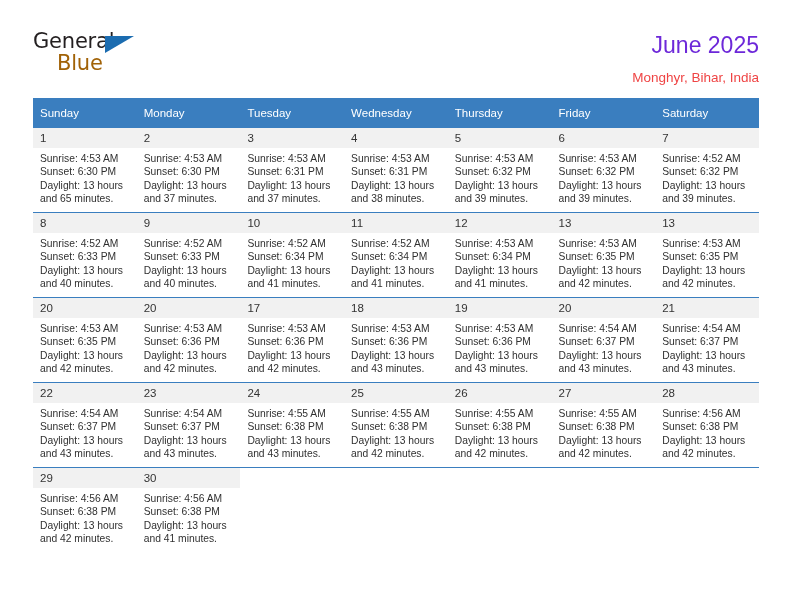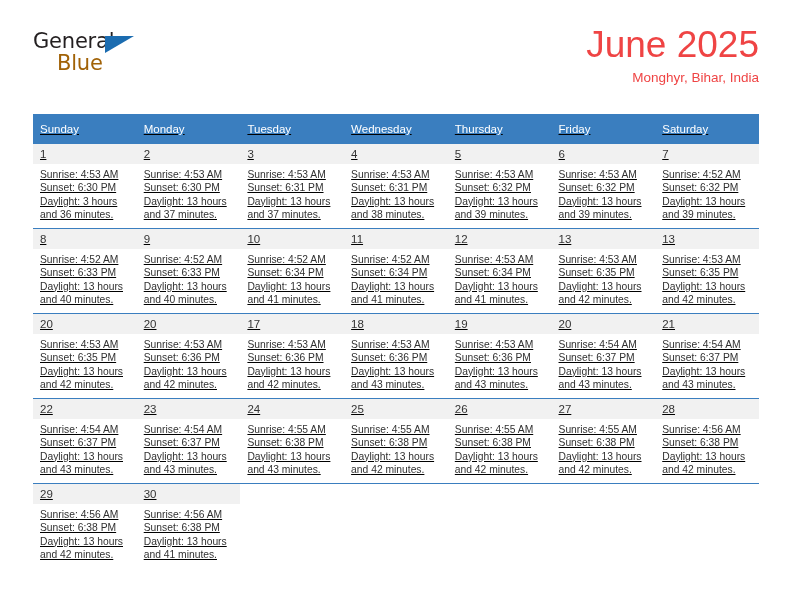--- a/index.html
+++ b/index.html
@@ -67,44 +67,43 @@
     height: 0;
     border-left: 29px solid #1b6cb0;
     border-bottom: 17px solid transparent;
   }
 
   .title-block {
     text-align: right;
     padding-top: 0px;
   }
   .cal-title {
-    font-size: 37px;
-    color: #ef4444;
+    font-size: 23px;
+    color: #6d28d9;
     line-height: 34px;
     font-weight: normal;
     margin: 0;
     white-space: nowrap;
   }
   .cal-subtitle {
     font-size: 13.5px;
     color: #ef4444;
     line-height: 20px;
     margin: 6px 0 0 0;
     white-space: nowrap;
   }
 
   
   .calendar {
     position: absolute;
     left: 33px;
-    top: 114px;
+    top: 98px;
     width: 726px;
     border-collapse: collapse;
     table-layout: fixed;
-    text-decoration: underline;
   }
   .calendar th {
     background: #3a7ebf;
     color: #ffffff;
     font-size: 11.5px;
     font-weight: normal;
     text-align: left;
     padding: 6px 0 6px 7px;
     height: 18px;
     border: none;
@@ -191,21 +190,21 @@
       </tr>
     </thead>
     <tbody id="calendar-body">
         <tr class="week-row first">
           <td>
             <div class="daycell">
               <div class="daynum">1</div>
               <div class="dayinfo">
                 <div>Sunrise: 4:53 AM</div>
                 <div>Sunset: 6:30 PM</div>
-                <div class="daylight-line">Daylight: 3 hours and 36 minutes.</div>
+                <div class="daylight-line">Daylight: 13 hours and 65 minutes.</div>
               </div>
             </div>
           </td>
           <td>
             <div class="daycell">
               <div class="daynum">2</div>
               <div class="dayinfo">
                 <div>Sunrise: 4:53 AM</div>
                 <div>Sunset: 6:30 PM</div>
                 <div class="daylight-line">Daylight: 13 hours and 37 minutes.</div>

